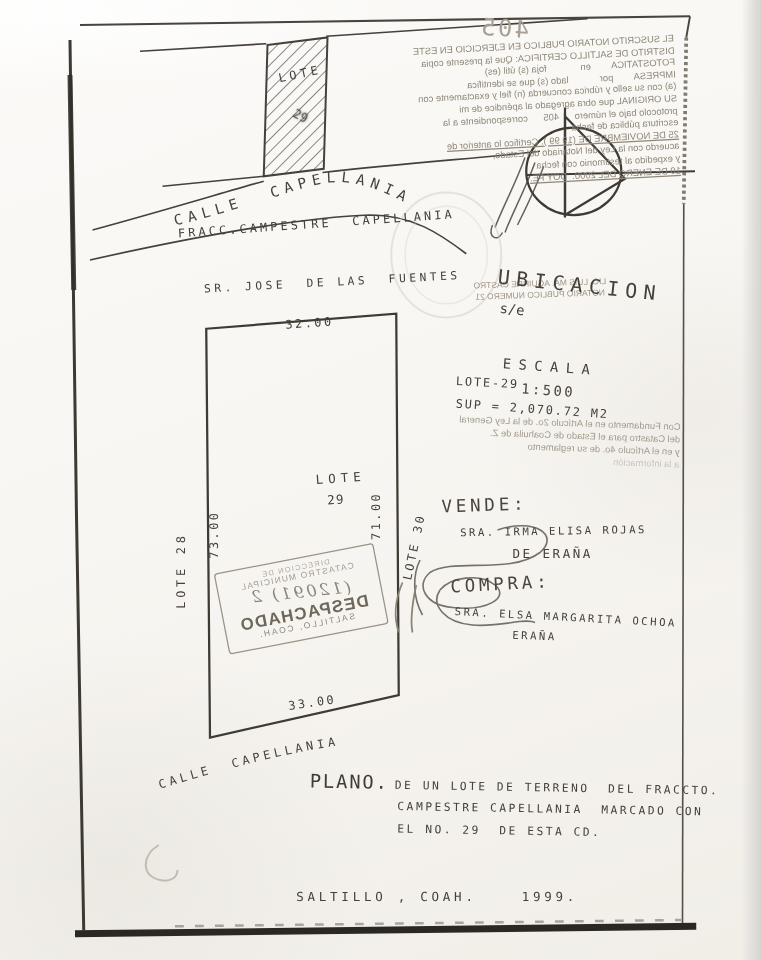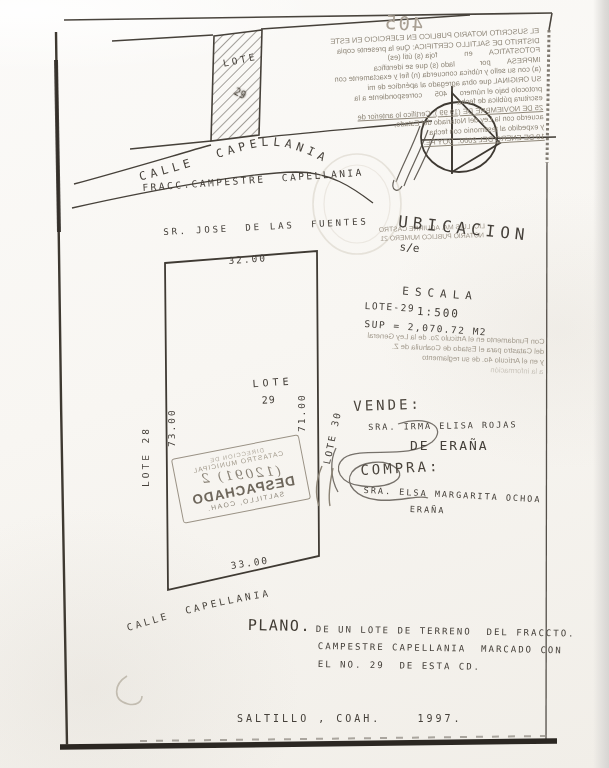--- a/index.html
+++ b/index.html
@@ -158,35 +158,35 @@
     <div class="mir" style="font-size:7.5px;line-height:10px;color:#a29a8d;font-family:'Liberation Sans',sans-serif;">
       <div class="nline">Con Fundamento en el Artículo 2o. de la Ley General</div>
       <div class="nline">del Catastro para el Estado de Coahuila de Z.</div>
       <div class="nline">y en el Artículo 4o. de su reglamento</div>
       <div class="nline" style="opacity:.5;">a la información</div>
     </div>
   </div>
 
   <div class="t" style="left:353px;top:398px;font-size:14px;letter-spacing:3px;color:#4a443c;transform:rotate(-2deg);transform-origin:0 0;">VENDE:</div>
   <div class="t" style="left:368px;top:422px;font-size:8.5px;letter-spacing:2px;transform:rotate(-1deg);transform-origin:0 0;">SRA. IRMA ELISA ROJAS</div>
-  <div class="t" style="left:410px;top:438px;font-size:13px;letter-spacing:2px;">DE ERAÑA</div>
+  <div class="t" style="left:410px;top:438px;font-size:10px;letter-spacing:2px;">DE ERAÑA</div>
 
   <div class="t" style="left:360px;top:462px;font-size:14px;letter-spacing:3px;color:#4a443c;transform:rotate(-3deg);transform-origin:0 0;">COMPRA:</div>
   <div class="t" style="left:364px;top:485px;font-size:8.5px;letter-spacing:2px;transform:rotate(3deg);transform-origin:0 0;">SRA. ELSA MARGARITA OCHOA</div>
   <div class="t" style="left:410px;top:504px;font-size:8.5px;letter-spacing:2px;transform:rotate(2deg);transform-origin:0 0;">ERAÑA</div>
 
   <div class="mirwrap" style="left:176px;top:446px;width:130px;transform:rotate(-11deg);">
     <div class="stamp-inner">
       <div style="font-size:6px;color:#b3aca0;letter-spacing:1px;font-family:'Liberation Sans',sans-serif;">DIRECCION DE</div>
       <div style="font-size:6.8px;color:#a39b8d;letter-spacing:1px;font-family:'Liberation Sans',sans-serif;">CATASTRO MUNICIPAL</div>
       <div style="font-size:13px;color:#8b8478;font-family:'DejaVu Serif',serif;font-style:italic;letter-spacing:2px;transform:rotate(-5deg);margin:2px 0 1px 0;">(12091) 2</div>
       <div style="font-size:13.5px;font-weight:bold;color:#6e675c;letter-spacing:1px;font-family:'Liberation Sans',sans-serif;">DESPACHADO</div>
       <div style="font-size:6.8px;color:#8d8679;letter-spacing:1.5px;font-family:'Liberation Sans',sans-serif;">SALTILLO, COAH.</div>
     </div>
   </div>
 
   <div class="t" style="left:248px;top:616px;font-size:15px;letter-spacing:1.5px;color:#403b33;transform:rotate(1deg);transform-origin:0 0;">PLANO.</div>
   <div class="t" style="left:316px;top:624px;font-size:9px;letter-spacing:2px;transform:rotate(1deg);transform-origin:0 0;">DE UN LOTE DE TERRENO  DEL FRACCTO.</div>
   <div class="t" style="left:318px;top:641px;font-size:9px;letter-spacing:2px;transform:rotate(1deg);transform-origin:0 0;">CAMPESTRE CAPELLANIA  MARCADO CON</div>
   <div class="t" style="left:318px;top:659px;font-size:9px;letter-spacing:2px;transform:rotate(1deg);transform-origin:0 0;">EL NO. 29  DE ESTA CD.</div>
-  <div class="t" style="left:237px;top:713px;font-size:10px;letter-spacing:3px;">SALTILLO , COAH.    1997.</div>
+  <div class="t" style="left:237px;top:713px;font-size:10px;letter-spacing:3px;">SALTILLO , COAH.    1999.</div>
 
 </div>
 
 </body></html>

